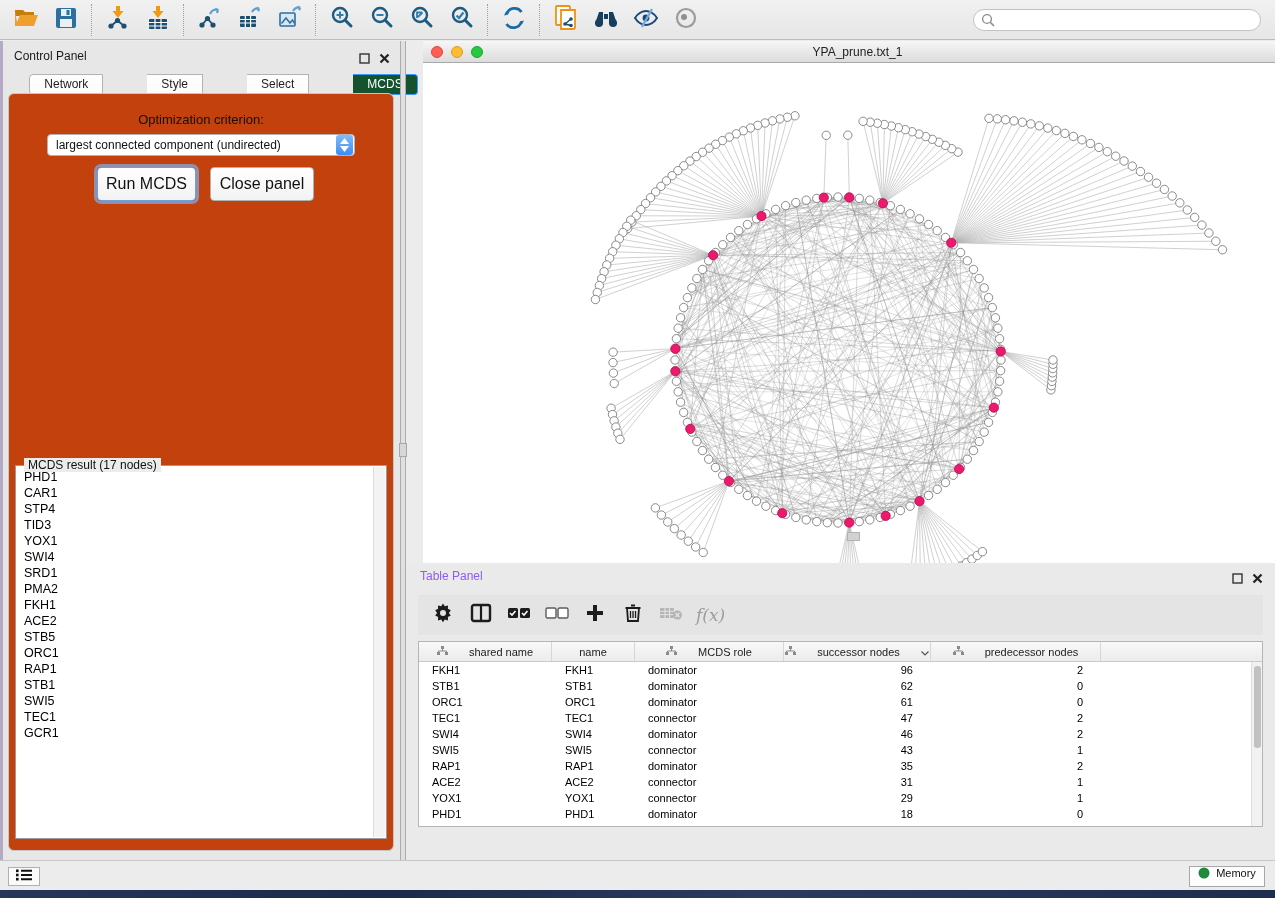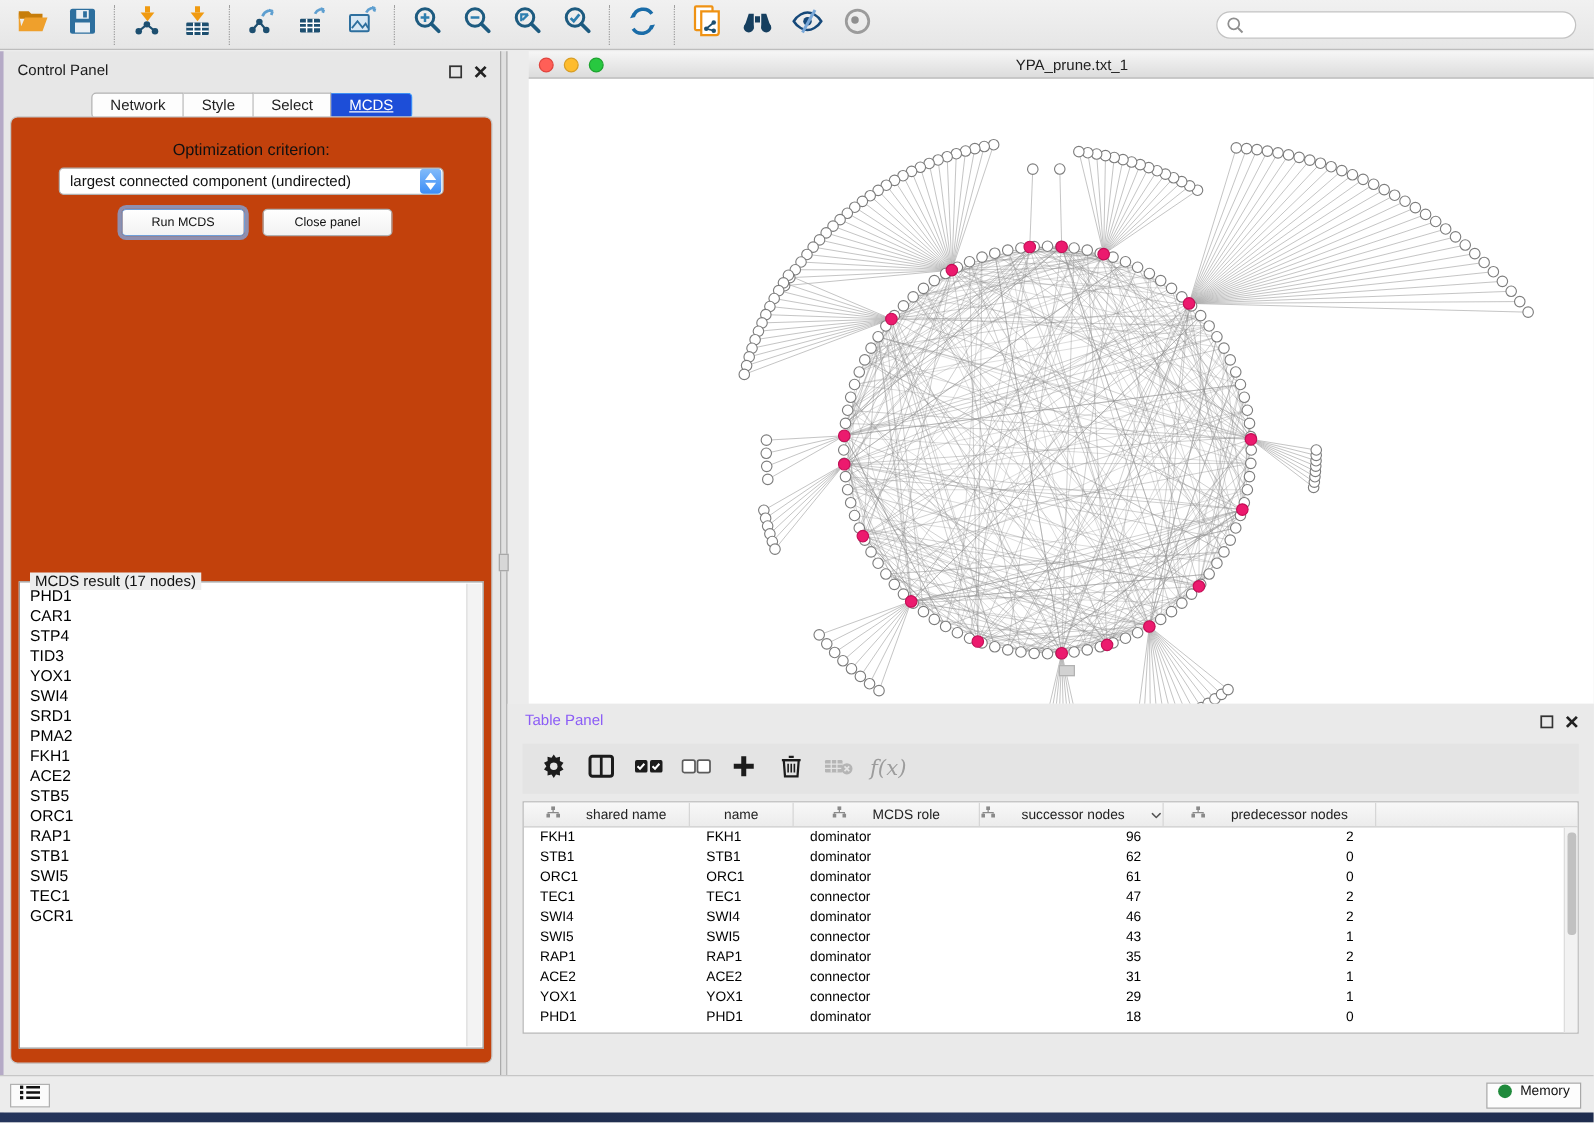--- a/index.html
+++ b/index.html
@@ -14,30 +14,30 @@
   #search-mag{position:absolute;left:8px;top:4px;}
   
   #strip-left{left:0;top:41px;width:3px;height:849px;background:#b5aac6;}
   #wallpaper{left:0;top:890px;width:1275px;height:8px;background:linear-gradient(90deg,#25355c,#1c2a4a 30%,#2b3a60 60%,#1e2c4e);}
   
   #control-panel{left:3px;top:41px;width:397px;height:819px;background:#e7e7e7;}
   #cp-title{left:11px;top:8px;font-size:12px;color:#1a1a1a;}
   .win-ctrls{position:absolute;display:flex;gap:9px;align-items:center;}
   #cp-ctrls{right:10px;top:9px;}
   #cp-tabs{left:0;top:33px;width:100%;display:flex;justify-content:center;}
-  .cp-tab{height:19px;line-height:19px;padding:0 14px;font-size:12px;background:#fdfdfd;border:1px solid #b3b3b3;border-left:none;color:#222;cursor:default;}
+  .cp-tab{height:19px;line-height:19px;padding:0 14px;font-size:12px;background:#fdfdfd;border:1px solid #b3b3b3;border-left:none;color:#222;cursor:default;margin-left:44px;}
   .cp-tab:first-child{border-left:1px solid #b3b3b3;border-radius:4px 0 0 4px;}
   .cp-tab:last-child{border-radius:0 4px 4px 0;}
-  .cp-tab.active{background:#1d4ed8;border-color:#3b99fc;color:#fff;text-decoration:underline;}
+  .cp-tab.active{background:#14532d;border-color:#3b99fc;color:#fff;}
   #cp-card{left:5px;top:52px;width:384px;height:756px;background:#c2410c;border:1px solid #c6c6c6;border-radius:6px;}
   #opt-label{left:0;top:18px;width:100%;text-align:center;font-size:13px;color:#111;}
   #opt-select{left:38px;top:40px;width:308px;height:22px;background:#fff;border:1px solid #b2b2b2;border-radius:4px;display:flex;align-items:center;box-sizing:border-box;}
   #opt-select-text{flex:1;font-size:12px;color:#111;padding-left:8px;white-space:nowrap;overflow:hidden;}
   #opt-stepper{width:17px;height:20px;margin-right:1px;border-radius:3px;background:linear-gradient(#82bbfa,#3c8df6);display:flex;flex-direction:column;align-items:center;justify-content:center;gap:2px;}
-  .btn{height:22px;background:linear-gradient(#ffffff,#f2f2f2);border:1px solid #b0b0b0;border-radius:4px;font-size:10px;color:#111;display:flex;align-items:center;justify-content:center;box-sizing:border-box;}
+  .btn{height:34px;background:linear-gradient(#ffffff,#f2f2f2);border:1px solid #b0b0b0;border-radius:4px;font-size:16px;color:#111;display:flex;align-items:center;justify-content:center;box-sizing:border-box;}
   #run-btn{left:88px;top:73px;width:99px;border-color:#6f9fd8;box-shadow:0 0 0 3px rgba(125,170,230,.75);}
   #close-btn{left:201px;top:73px;width:104px;}
   #mcds-group{left:6px;top:371px;width:370px;height:372px;border:1px solid #9a9a9a;background:#fff;}
   #mcds-group-label{position:absolute;left:8px;top:-8px;background:#ececec;padding:0 4px;font-size:12px;color:#111;}
   #mcds-list{position:absolute;left:1px;top:3px;right:13px;bottom:1px;overflow:hidden;}
   .mcds-item{font-size:12.5px;line-height:16px;padding-left:7px;color:#000;}
   #mcds-scroll{position:absolute;right:1px;top:1px;width:11px;bottom:1px;background:#f3f3f3;border-left:1px solid #ddd;}
   
   #v-divider{left:400px;top:41px;width:6px;height:819px;background:#e0e0e0;border-left:1px solid #ababab;border-right:1px solid #ababab;box-sizing:border-box;}
   #v-handle{left:399px;top:443px;width:8px;height:14px;background:#d7d7d7;border:1px solid #a8a8a8;box-sizing:border-box;}

